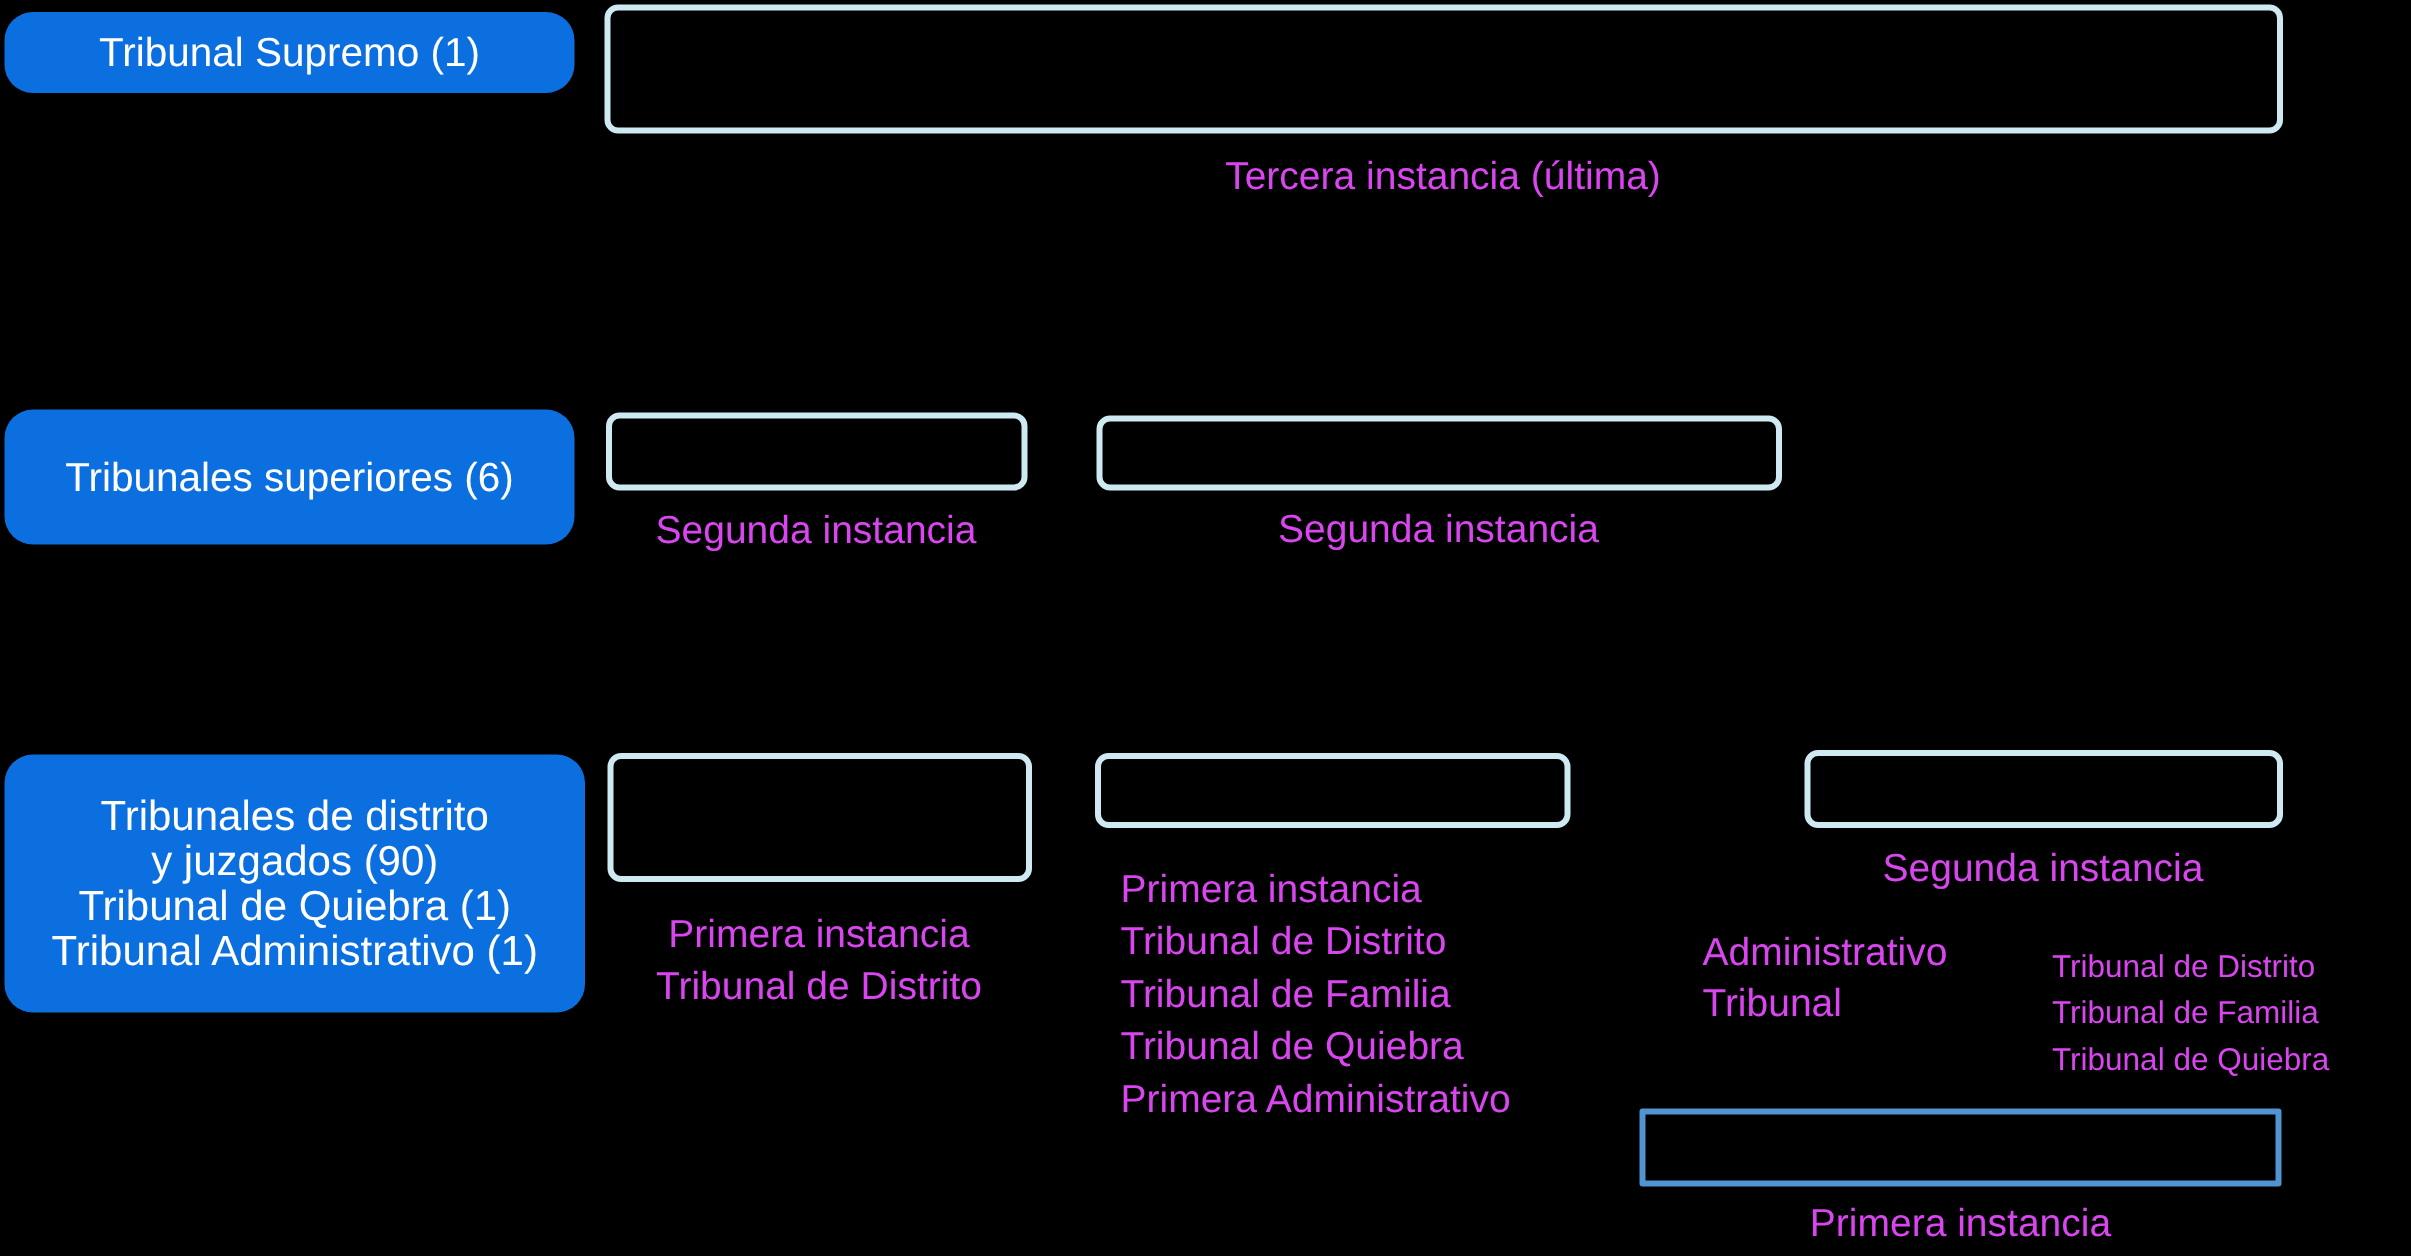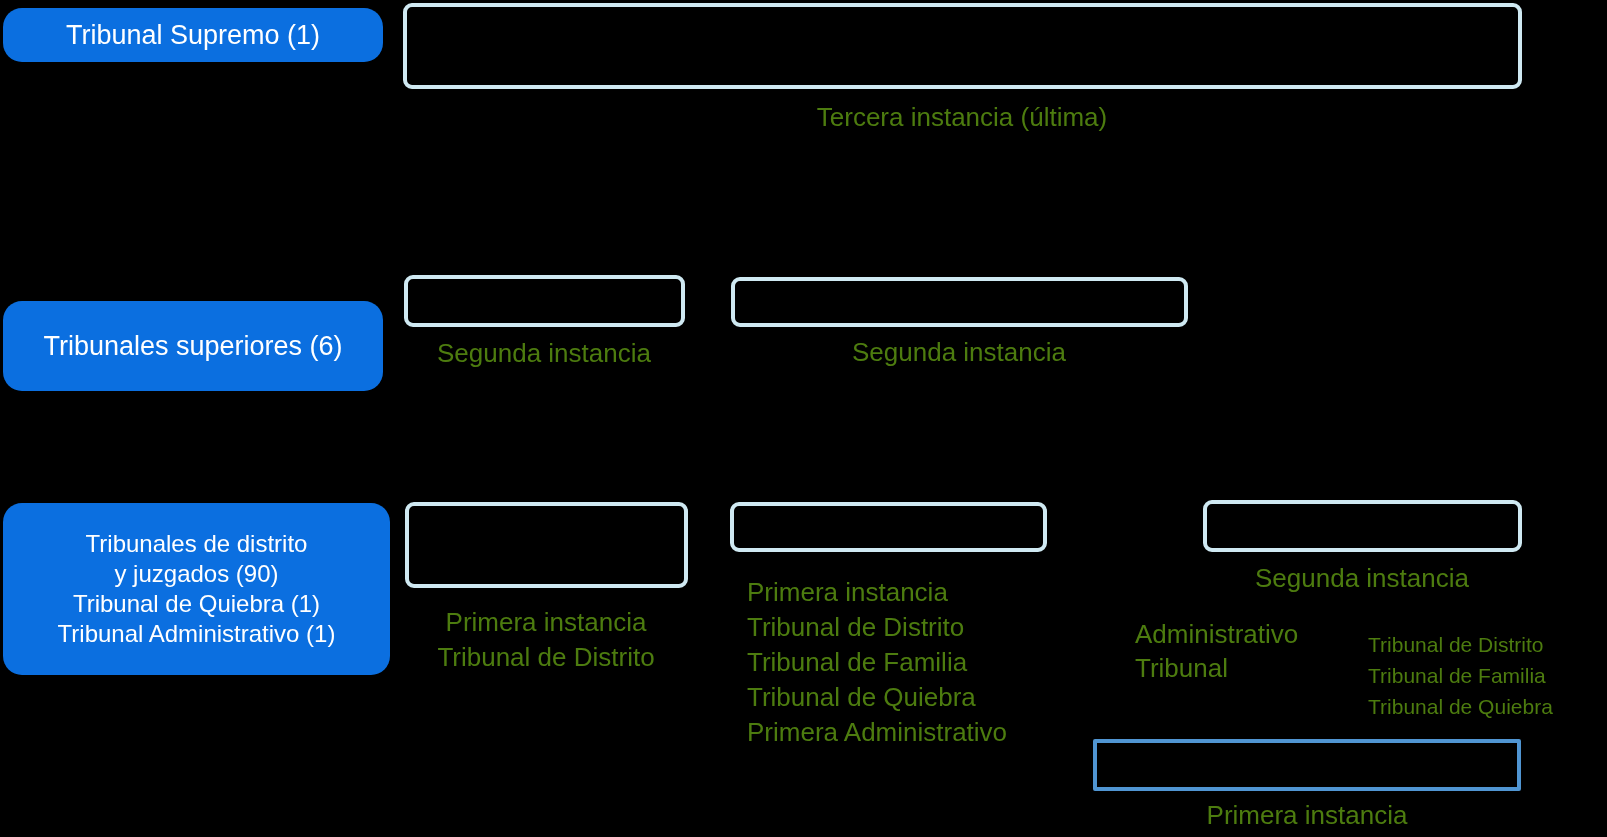--- a/index.html
+++ b/index.html
@@ -15,48 +15,48 @@
   .bluebox .ln{width:100%;}
   .outline{
     position:absolute;border:4px solid #cfe9f2;border-radius:9px;
     background:transparent;box-sizing:border-box;
   }
   .outline-blue{
     position:absolute;border:4px solid #5095d2;border-radius:2px;
     background:transparent;box-sizing:border-box;
   }
   .cap{
-    position:absolute;color:#4d7c0f;font-size:26px;line-height:35px;
+    position:absolute;color:#d946ef;font-size:26px;line-height:35px;
   }
   .center{text-align:center;}
   .left{text-align:left;}
 </style>
 </head>
 <body>
 
 <div id="canvas">
 
   <div class="bluebox" style="left:3px;top:8px;width:380px;height:54px;font-size:27px;">
     <div class="ln">Tribunal Supremo (1)</div>
   </div>
 
   <div class="outline" style="left:403px;top:3px;width:1119px;height:86px;"></div>
   <div class="cap center" style="left:662px;top:100px;width:600px;">Tercera instancia (última)</div>
 
-  <div class="bluebox" style="left:3px;top:273px;width:380px;height:90px;font-size:27px;line-height:38px;margin-top:28px;">
+  <div class="bluebox" style="left:3px;top:273px;width:380px;height:90px;font-size:27px;line-height:38px;">
     <div class="ln">Tribunales superiores (6)</div>
   </div>
 
   <div class="outline" style="left:404px;top:275px;width:281px;height:52px;"></div>
   <div class="cap center" style="left:394px;top:336px;width:300px;">Segunda instancia</div>
 
   <div class="outline" style="left:731px;top:277px;width:457px;height:50px;"></div>
   <div class="cap center" style="left:809px;top:335px;width:300px;">Segunda instancia</div>
 
-  <div class="bluebox" style="left:3px;top:503px;width:387px;height:172px;font-size:24px;line-height:30px;">
+  <div class="bluebox" style="left:3px;top:503px;width:387px;height:172px;font-size:28px;line-height:30px;">
     <div class="ln">Tribunales de distrito</div>
     <div class="ln">y juzgados (90)</div>
     <div class="ln">Tribunal de Quiebra (1)</div>
     <div class="ln">Tribunal Administrativo (1)</div>
   </div>
 
   <div class="outline" style="left:405px;top:502px;width:283px;height:86px;"></div>
   <div class="cap center" style="left:396px;top:605px;width:300px;">
     <div>Primera instancia</div>
     <div>Tribunal de Distrito</div>

